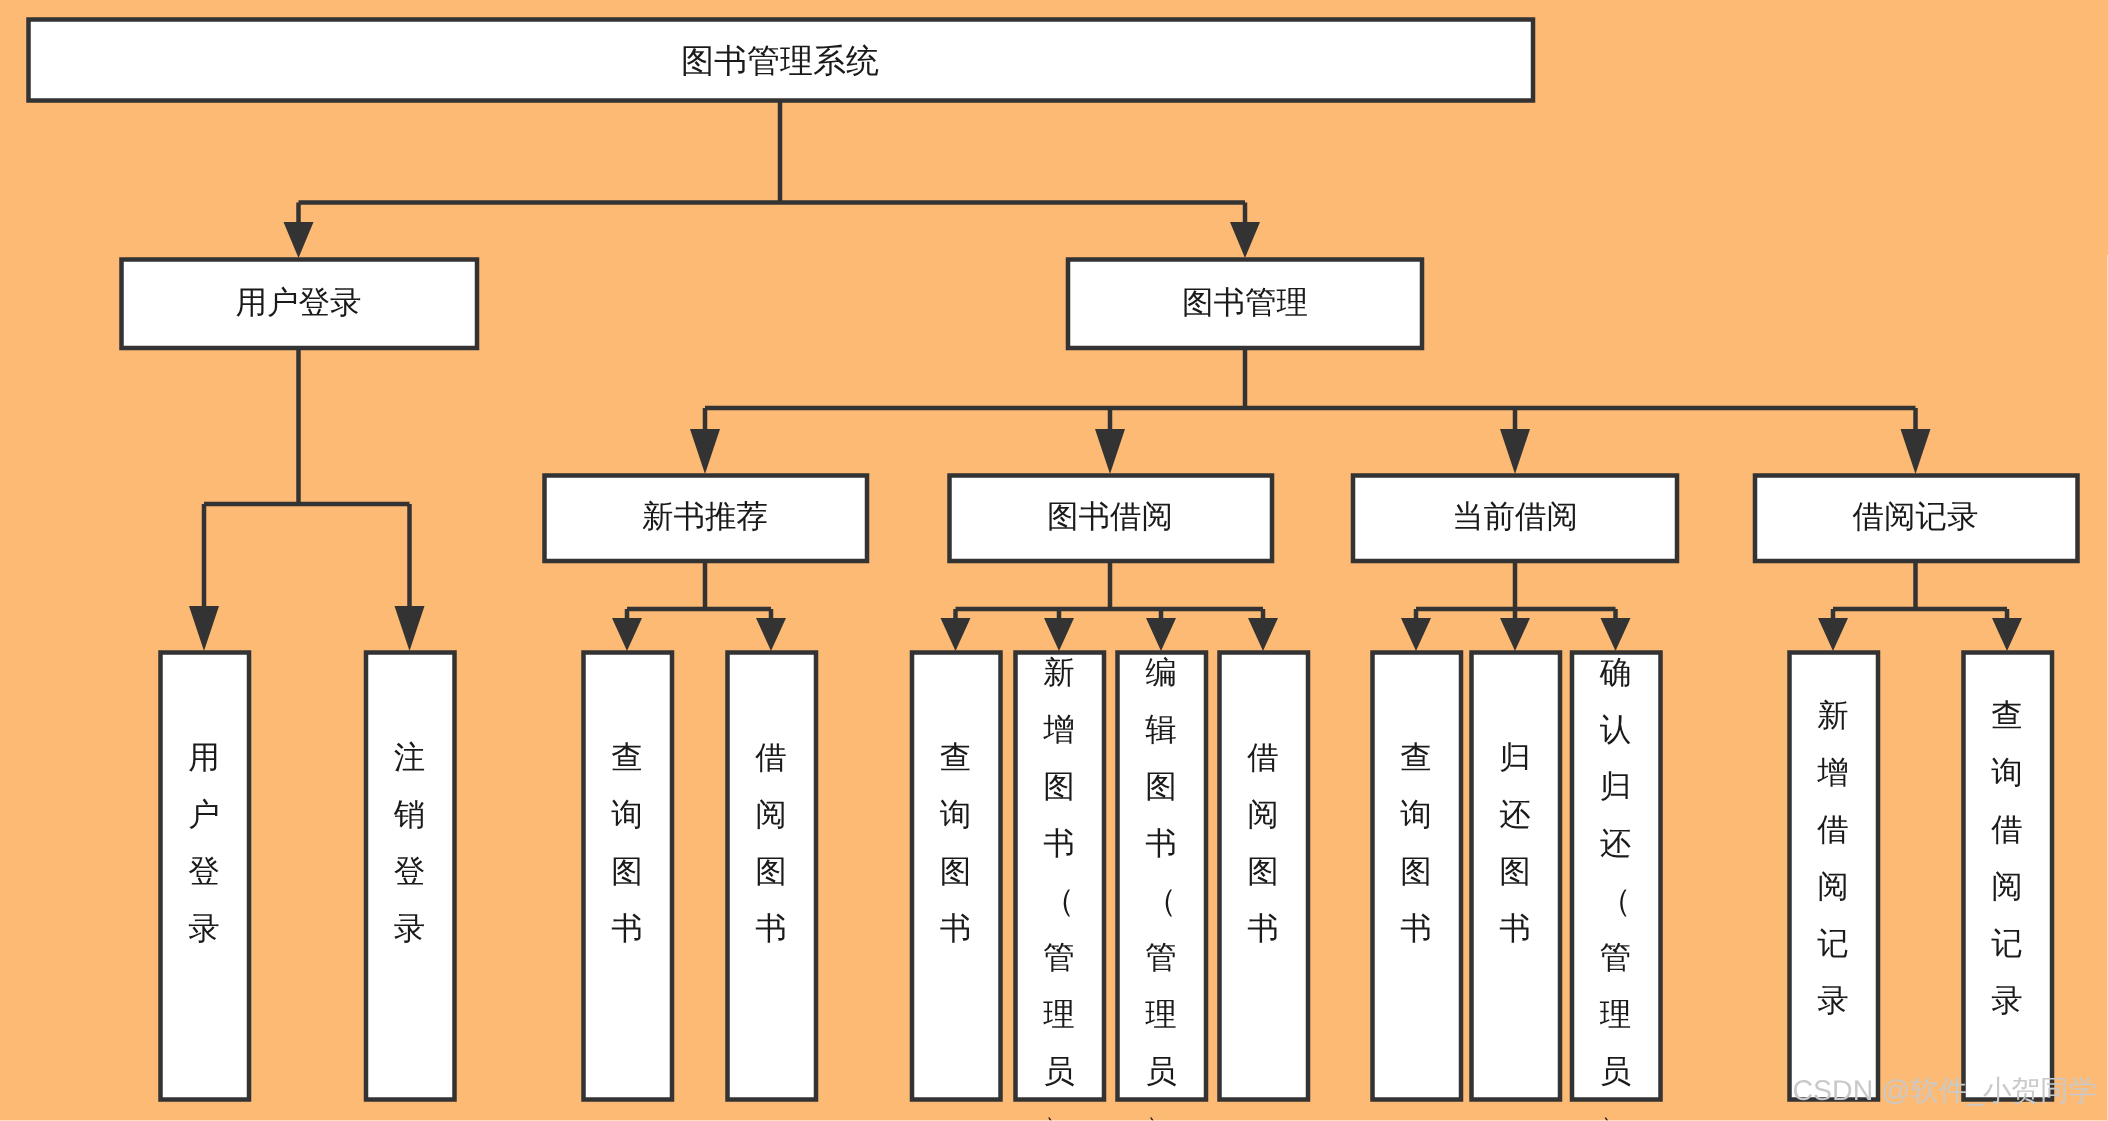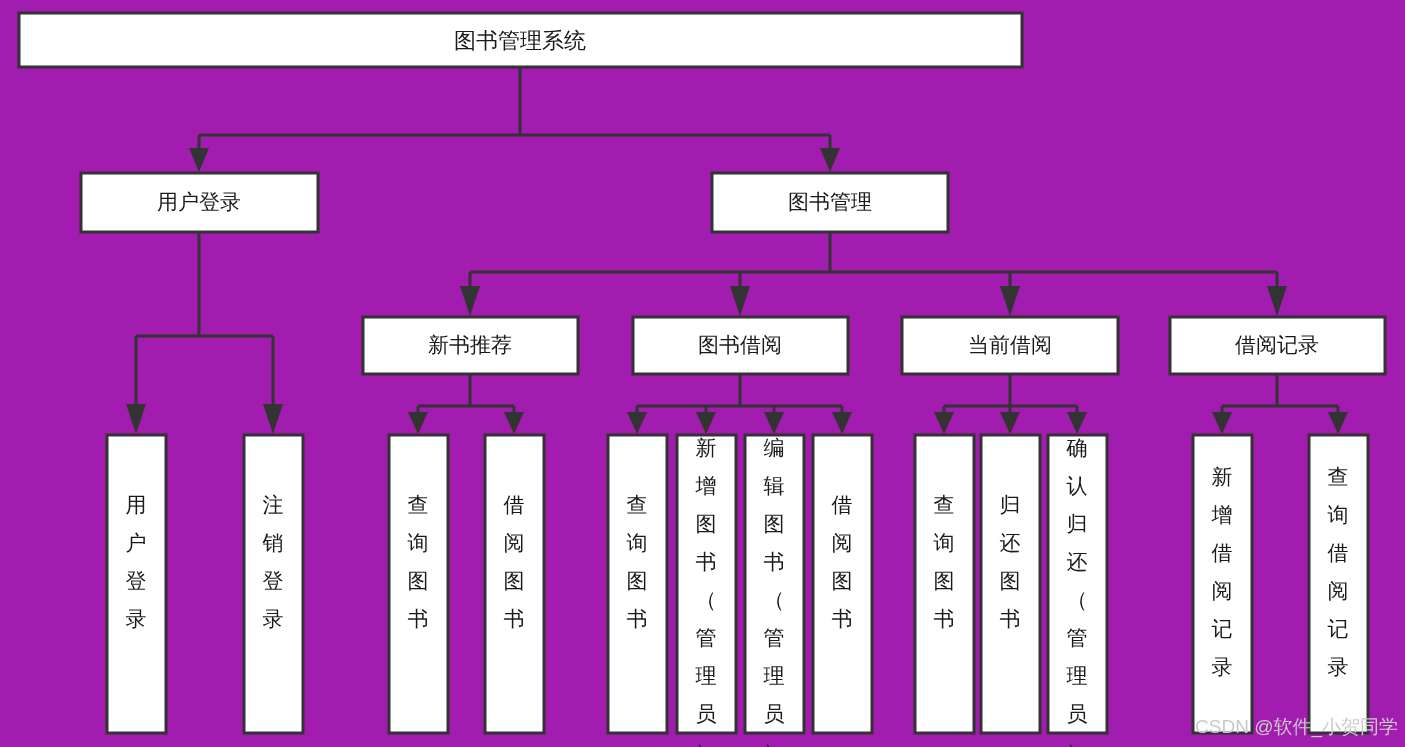--- a/index.html
+++ b/index.html
@@ -8,21 +8,21 @@
     padding: 0;
     background: #ffffff;
   }
   body {
     font-family: "Liberation Sans", "DejaVu Sans", sans-serif;
   }
   #diagram-root {
     position: relative;
     width: 1405px;
     height: 747px;
-    background: #a21caf;
+    background: #fdba74;
     overflow: hidden;
   }
   #diagram-svg {
     position: absolute;
     left: 0;
     top: 0;
     width: 1405px;
     height: 747px;
   }
   .node-box {

